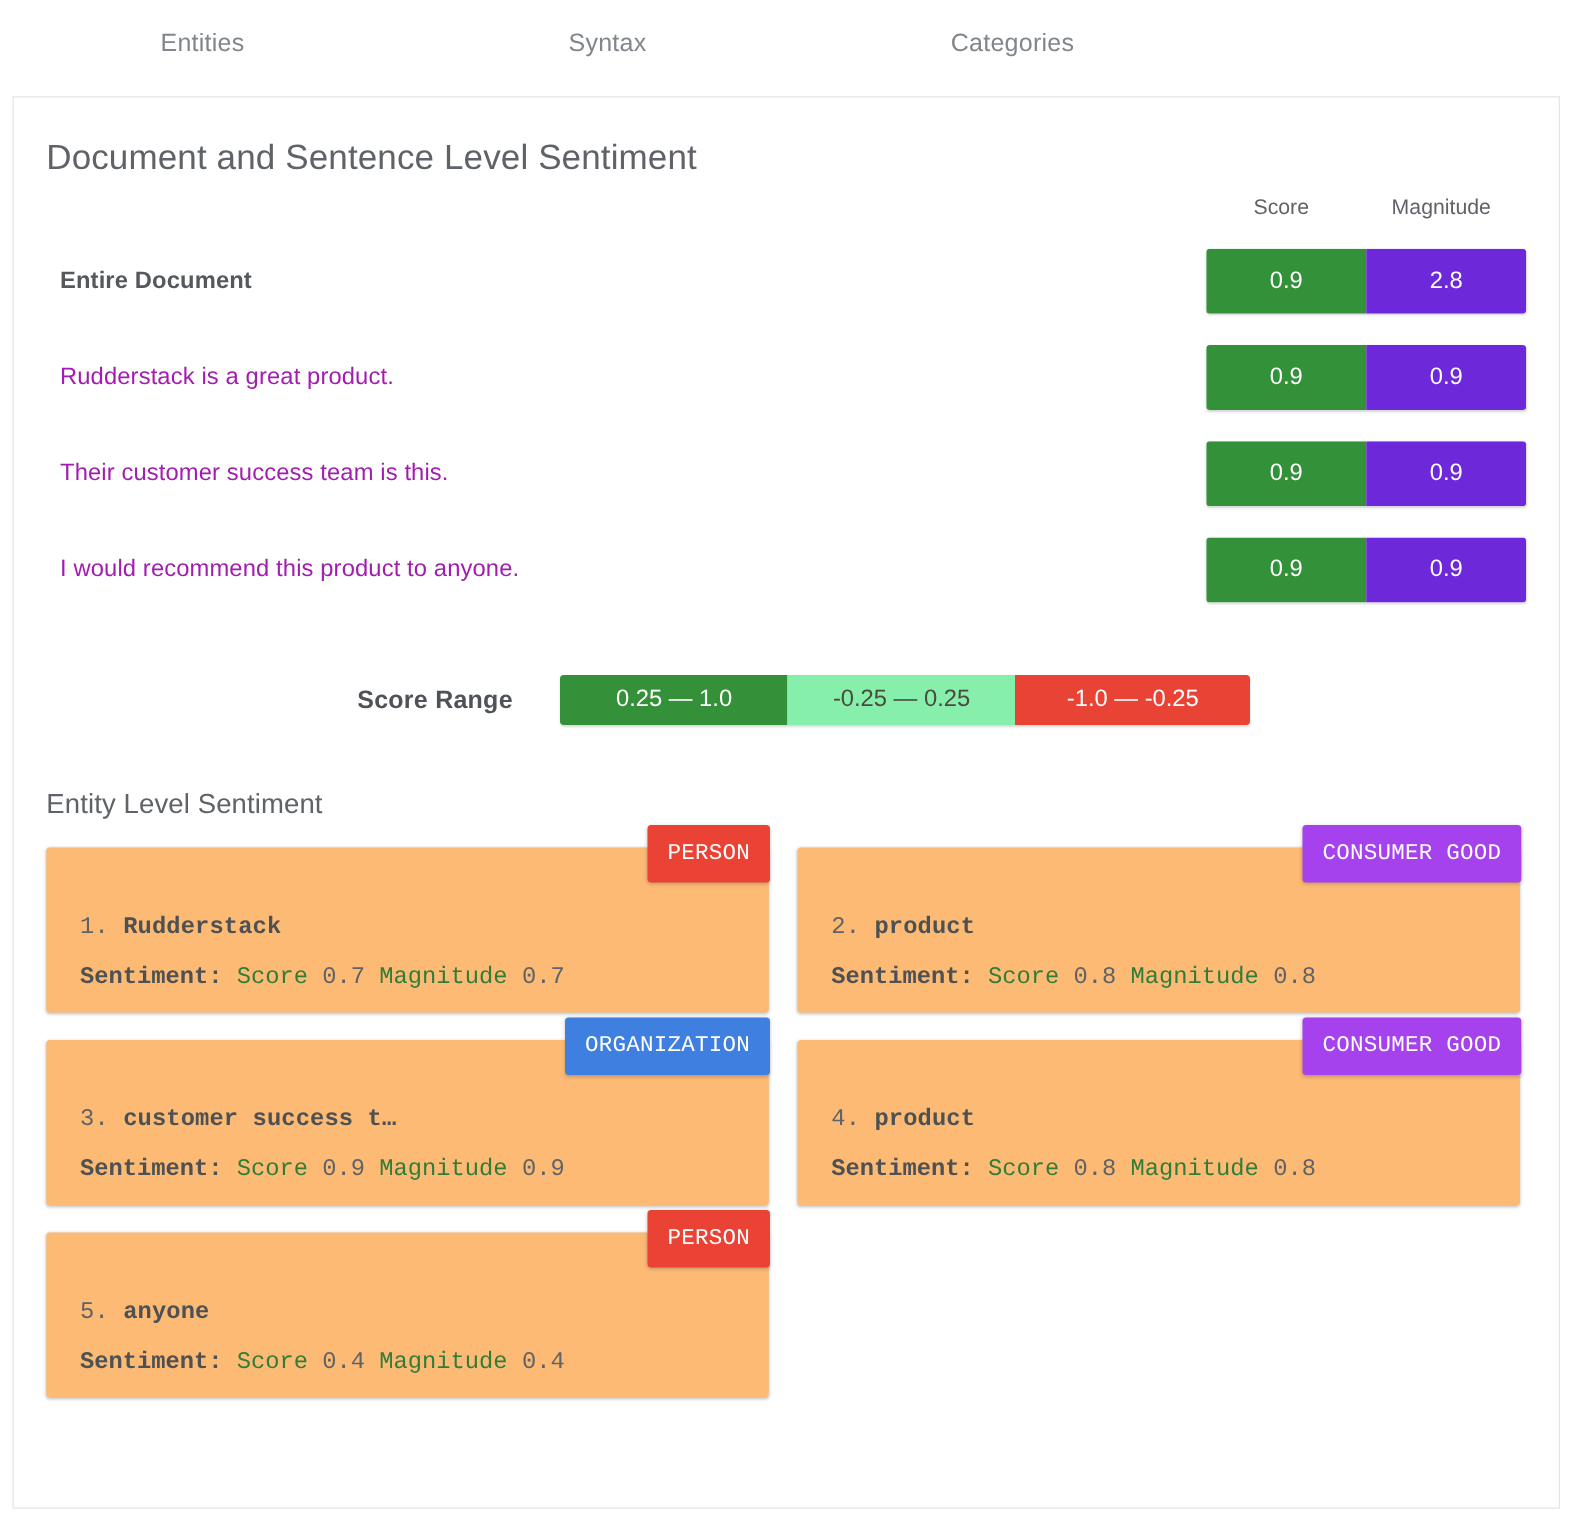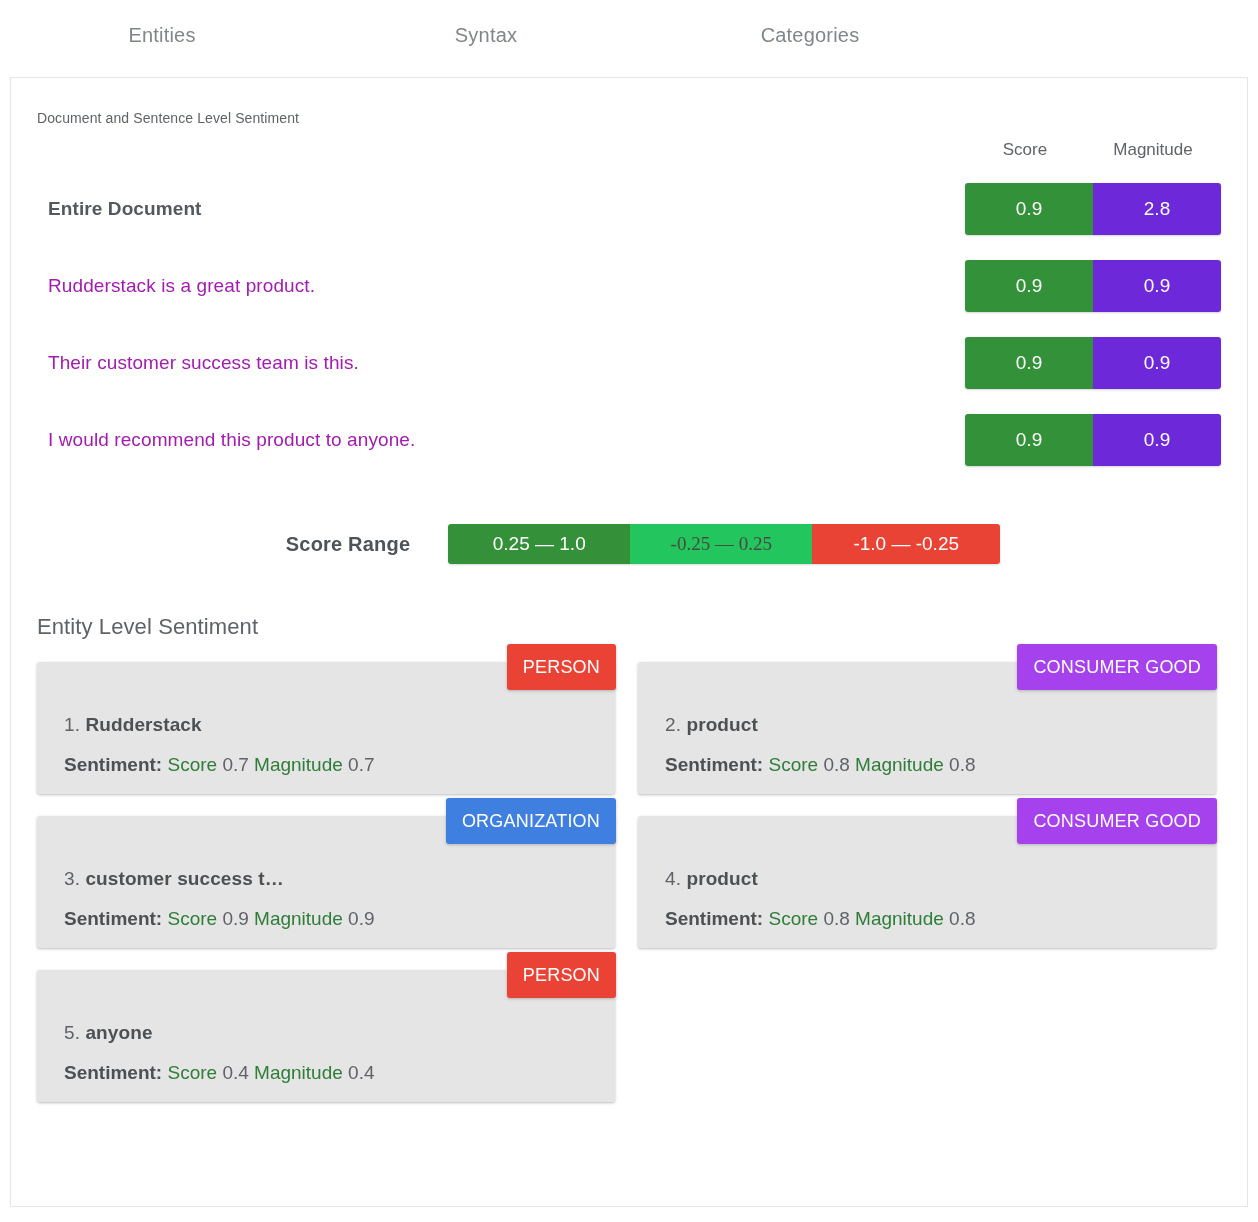--- a/index.html
+++ b/index.html
@@ -48,21 +48,21 @@
     position: relative;
     margin: 0 10px;
     border: 1px solid #e4e5e7;
     border-top: 1px solid #e4e5e7;
     background: #fff;
     height: 1130px;
     box-sizing: border-box;
     padding: 0 26px;
   }
   .section-title {
-    font-size: 14px;
+    font-size: 28px;
     color: #5f6368;
     padding-top: 32px;
     letter-spacing: .1px;
   }
 
   
   .score-table {
     margin-top: 14px;
   }
   .col-head-row {
@@ -136,45 +136,46 @@
   .band {
     height: 40px;
     display: flex;
     align-items: center;
     justify-content: center;
     font-size: 19px;
     padding: 0 18px;
     box-sizing: border-box;
   }
   .band.pos { background: #349139; color: #fff; width: 182px; }
-  .band.neu { background: #22c55e; color: #4a4a3f; width: 182px; font-family: Liberation Serif, serif; }
+  .band.neu { background: #86efac; color: #4a4a3f; width: 182px; }
   .band.neg { background: #e94335; color: #fff; width: 188px; }
 
   
   .entity-title {
     font-size: 22px;
     color: #5f6368;
     margin-top: 50px;
     letter-spacing: .1px;
   }
   .cards {
     display: flex;
     flex-wrap: wrap;
     margin-top: 22px;
     gap: 22px 23px;
   }
   .card {
     position: relative;
     width: 578px;
     height: 132px;
     box-sizing: border-box;
-    background: #e5e5e5;
+    background: #fdba74;
     border-radius: 3px;
     box-shadow: 0 1px 3px rgba(60,64,67,.26), 0 1px 2px rgba(60,64,67,.10);
     padding: 40px 0 0 27px;
+    font-family: Liberation Mono, monospace;
   }
   .card-name {
     font-size: 19px;
     color: #5f6368;
     letter-spacing: .1px;
     white-space: nowrap;
     margin-top: 12px;
   }
   .card-name b {
     color: #4d5154;

